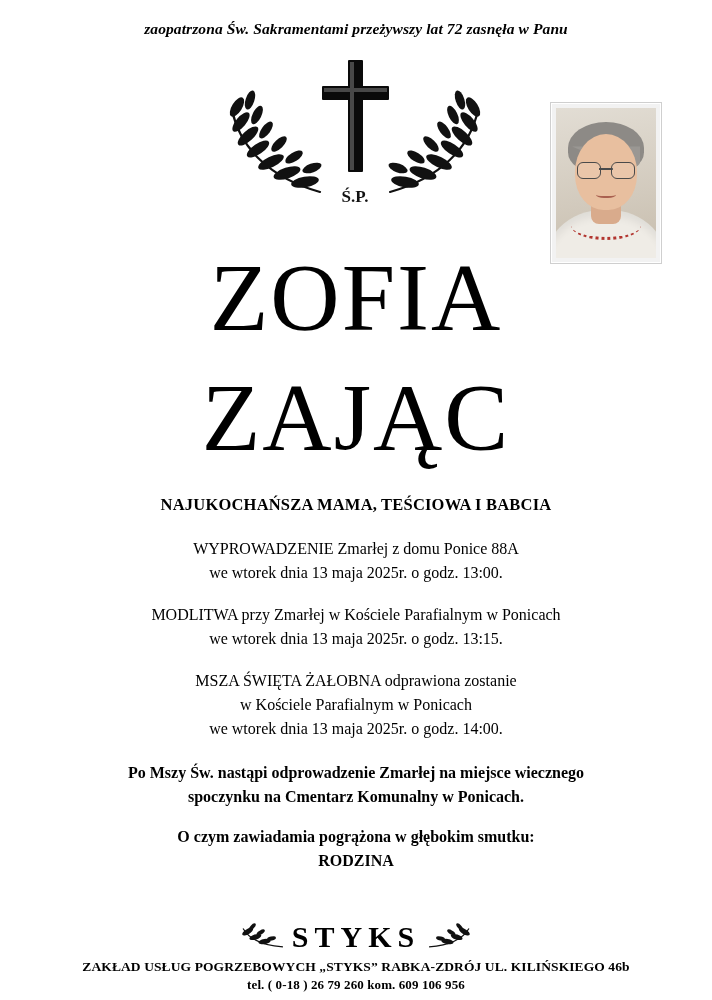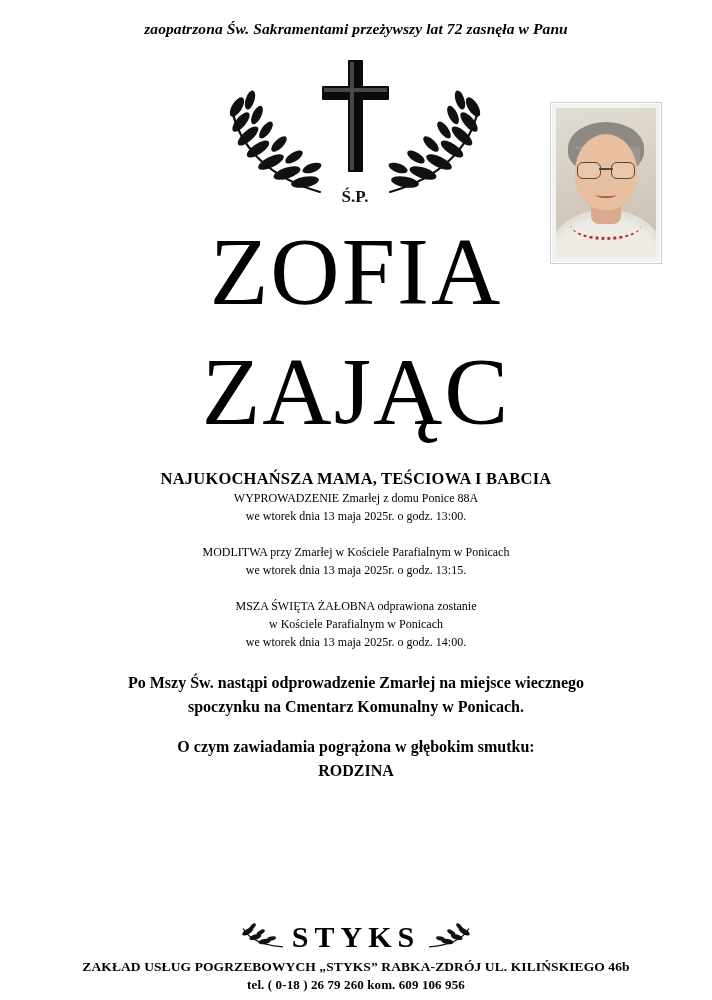--- a/index.html
+++ b/index.html
@@ -145,20 +145,21 @@
     transform: translateX(-50%);
     width: 70px; height: 26px;
     border-bottom: 3px dotted #b2352f;
     border-radius: 0 0 50% 50%;
   }
 
   
   .names {
     width: 100%;
     text-align: center;
+    margin-top: 26px;
   }
   .name {
     font-family: "Liberation Serif", serif;
     font-weight: normal;
     font-size: 96px;
     line-height: 1.06;
     letter-spacing: 2px;
     display: block;
   }
   .name.second { margin-top: 18px; }
@@ -167,22 +168,23 @@
     margin-top: 26px;
     font-size: 16.5px;
     font-weight: bold;
     letter-spacing: 0.2px;
     text-align: center;
   }
 
   
   .ceremonies {
     width: 100%;
-    text-align: center;
-    font-size: 12px;
+    margin-top: 22px;
+    text-align: center;
+    font-size: 16px;
     line-height: 1.5;
   }
   .block { margin-bottom: 18px; }
   .block .ln { display: block; }
 
   .closing {
     width: 100%;
     text-align: center;
     font-size: 16px;
     line-height: 1.5;

